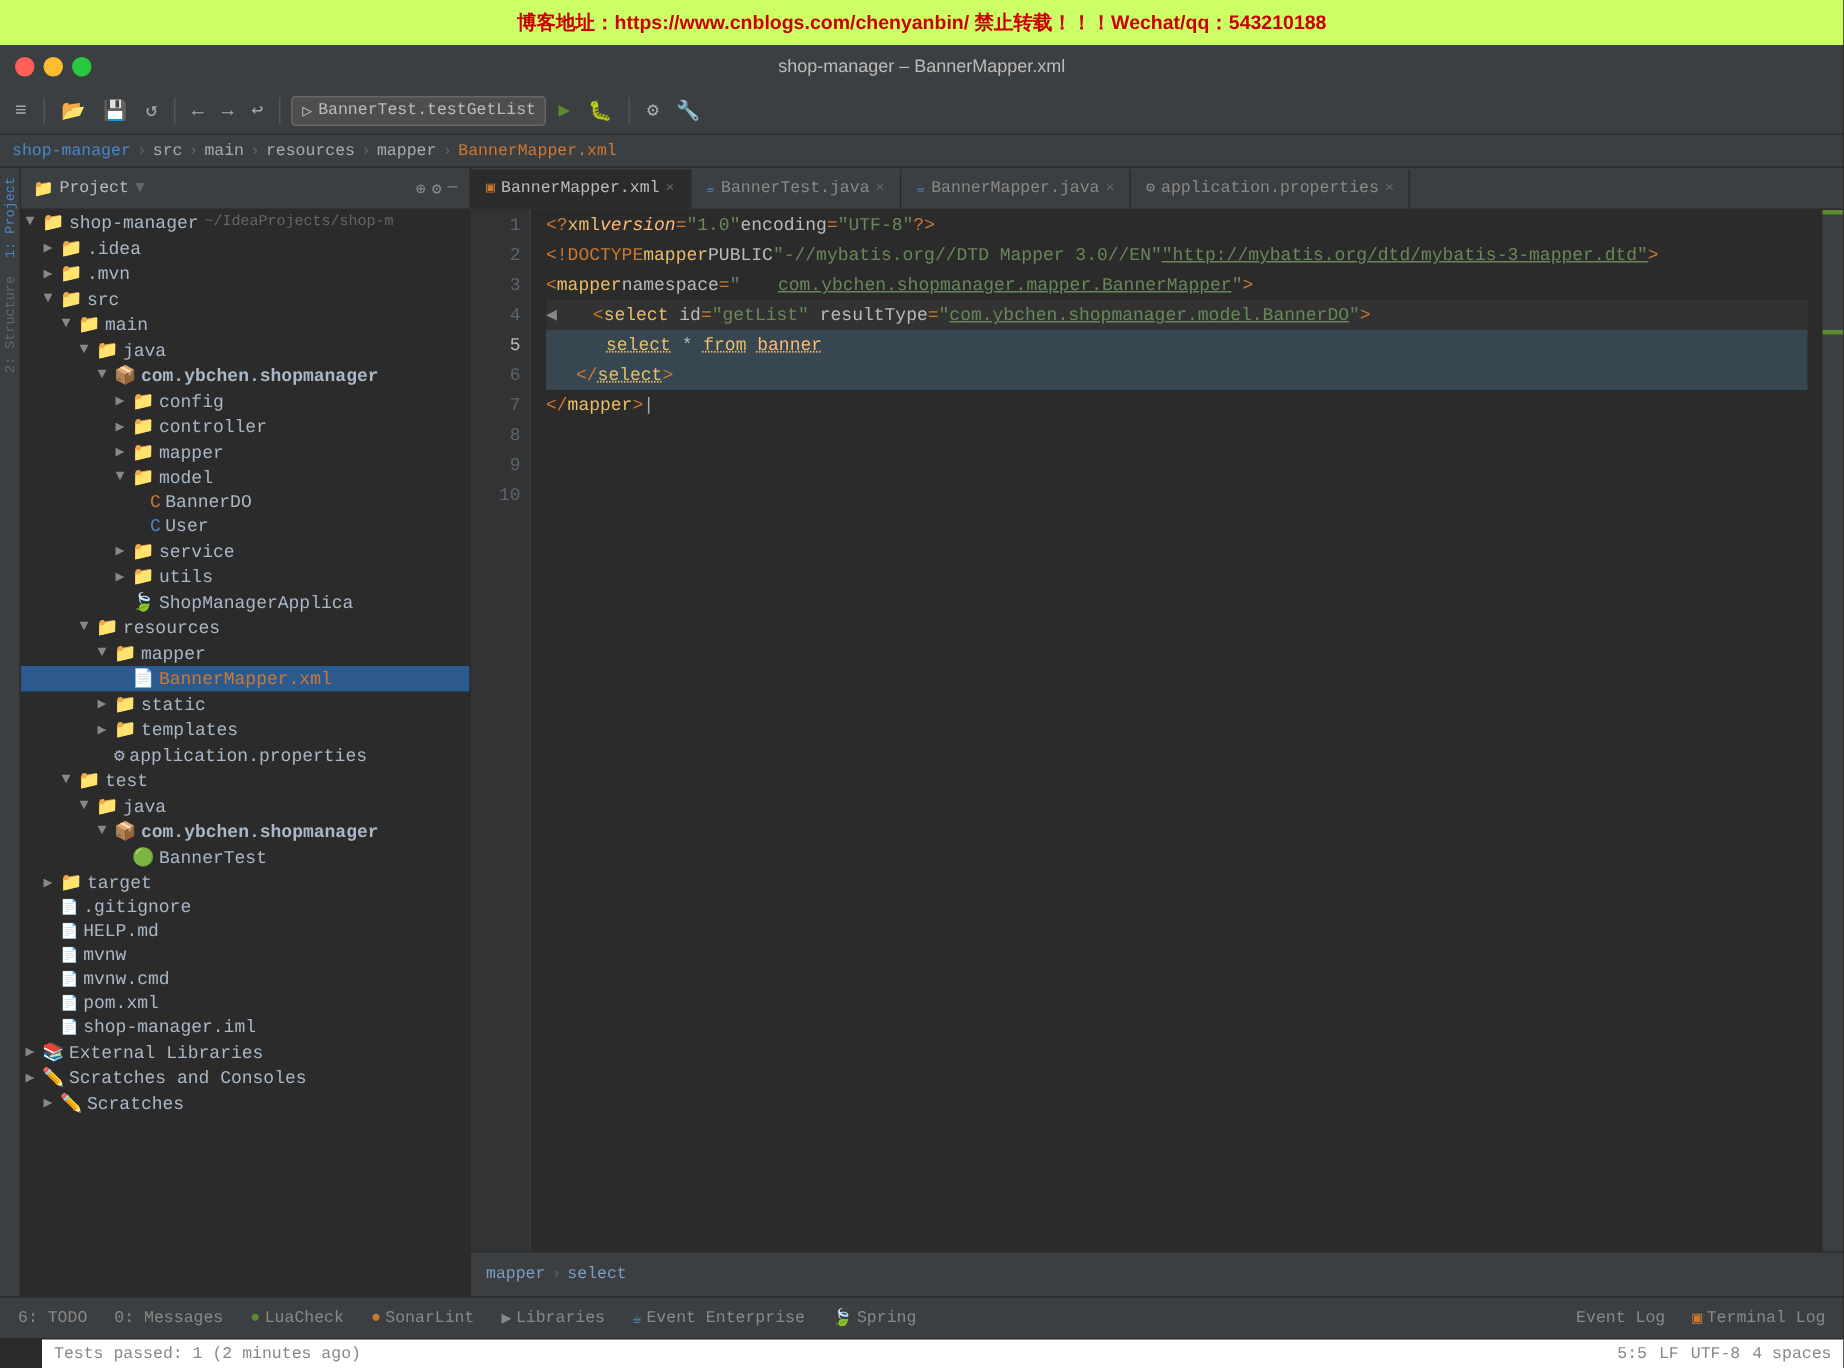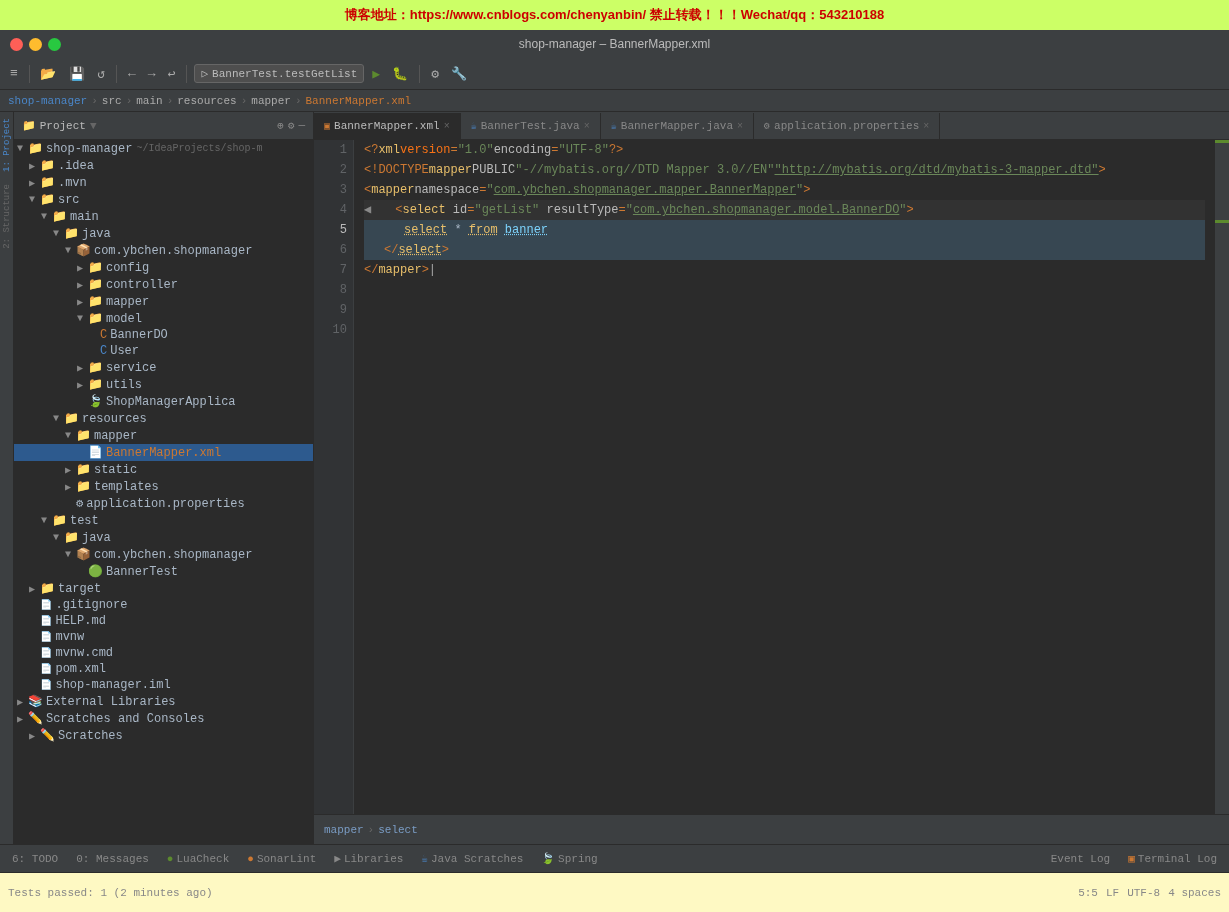--- a/index.html
+++ b/index.html
@@ -99,21 +99,21 @@
       align-items: center;
       padding: 1px 0;
       cursor: pointer;
       white-space: nowrap;
     }
     .tree-item.selected { background: #2d5a8e; }
     .tree-indent { display: inline-block; }
     .tree-arrow { color: #888; margin-right: 2px; font-size: 10px; width: 12px; text-align: center; }
     .tree-icon { margin-right: 3px; font-size: 12px; }
     .tree-label { color: #a9b7c6; }
-    .tree-label.package { color: #a9b7c6; }
+    .tree-label.package { color: #a9b7c6; font-weight: bold; }
     .tree-label.xml { color: #cc7832; }
 
     
     .editor-tabs {
       background: #3c3f41;
       height: 28px;
       display: flex;
       align-items: flex-end;
       border-bottom: 1px solid #2b2b2b;
       overflow: hidden;
@@ -211,29 +211,30 @@
       font-size: 11px;
       color: #888;
       cursor: pointer;
       display: flex;
       align-items: center;
       gap: 3px;
     }
 
     
     .status-bar {
-      height: 40px;
-      background: #fef9c3;
+      height: 20px;
+      background: #ffffff;
       display: flex;
       align-items: center;
       justify-content: space-between;
       padding: 0 8px;
       border-top: 1px solid #2b2b2b;
       font-size: 11px;
       color: #888;
+      margin-left: 28px;
     }
     .status-left { display: flex; align-items: center; gap: 8px; }
     .status-right-bar { display: flex; align-items: center; gap: 8px; text-align: right; }
 
     
     .left-narrow {
       width: 14px;
       background: #3c3f41;
       border-right: 1px solid #2b2b2b;
       display: flex;
@@ -651,39 +652,39 @@
           <div class="line-number">6</div>
           <div class="line-number">7</div>
           <div class="line-number">8</div>
           <div class="line-number">9</div>
           <div class="line-number">10</div>
         </div>
 
         <div class="code-area">
 
           <div class="code-line">
-            <span style="color:#cc7832;">&lt;?</span><span style="color:#e8bf6a;">xml</span> <span style="color:#f97316;">version</span><span style="color:#cc7832;">=</span><span style="color:#6a8759;">"1.0"</span> <span style="color:#bababa;">encoding</span><span style="color:#cc7832;">=</span><span style="color:#6a8759;">"UTF-8"</span><span style="color:#cc7832;">?&gt;</span>
+            <span style="color:#cc7832;">&lt;?</span><span style="color:#e8bf6a;">xml</span> <span style="color:#fdba74;font-style:italic;">version</span><span style="color:#cc7832;">=</span><span style="color:#6a8759;">"1.0"</span> <span style="color:#bababa;">encoding</span><span style="color:#cc7832;">=</span><span style="color:#6a8759;">"UTF-8"</span><span style="color:#cc7832;">?&gt;</span>
           </div>
 
           <div class="code-line">
             <span style="color:#cc7832;">&lt;!</span><span style="color:#cc7832;">DOCTYPE</span> <span style="color:#e8bf6a;">mapper</span> <span style="color:#bababa;">PUBLIC</span> <span style="color:#6a8759;">"-//mybatis.org//DTD Mapper 3.0//EN"</span> <span style="color:#6a8759;text-decoration:underline;">"http://mybatis.org/dtd/mybatis-3-mapper.dtd"</span><span style="color:#cc7832;">&gt;</span>
           </div>
 
 
           <div class="code-line">
-            <span style="color:#cc7832;">&lt;</span><span style="color:#e8bf6a;">mapper</span> <span style="color:#bababa;">namespace</span><span style="color:#cc7832;">=</span><span style="color:#6a8759;">"<span style="text-decoration:underline;color:#6a8759;">com.ybchen.shopmanager.mapper.BannerMapper</span>"</span><span style="color:#cc7832;">&gt;</span>
+            <span style="color:#cc7832;">&lt;</span><span style="color:#e8bf6a;">mapper</span> <span style="color:#bababa;">namespace</span><span style="color:#cc7832;">=</span><span style="color:#6a8759;">"<span style="text-decoration:underline;color:#6a8759;margin-left:25px;">com.ybchen.shopmanager.mapper.BannerMapper</span>"</span><span style="color:#cc7832;">&gt;</span>
           </div>
 
           <div class="code-line current-line">
             <span style="color:#888;margin-right:4px;">◀</span>
             <span style="margin-left:20px;"><span style="color:#cc7832;">&lt;</span><span style="color:#e8bf6a;">select</span> <span style="color:#bababa;">id</span><span style="color:#cc7832;">=</span><span style="color:#6a8759;">"getList"</span> <span style="color:#bababa;">resultType</span><span style="color:#cc7832;">=</span><span style="color:#6a8759;">"<span style="text-decoration:underline;">com.ybchen.shopmanager.model.BannerDO</span>"</span><span style="color:#cc7832;">&gt;</span></span>
           </div>
 
           <div class="code-line highlighted">
-            <span style="margin-left:40px;"><span style="color:#e8bf6a;text-decoration:underline dotted;">select</span> <span style="color:#a9b7c6;">*</span> <span style="color:#e8bf6a;text-decoration:underline dotted;">from</span> <span style="color:#7dd3fc;text-decoration:underline dotted;">banner</span></span>
+            <span style="margin-left:40px;"><span style="color:#e8bf6a;text-decoration:underline dotted;">select</span> <span style="color:#a9b7c6;">*</span> <span style="color:#e8bf6a;text-decoration:underline dotted;">from</span> <span style="color:#fdba74;text-decoration:underline dotted;">banner</span></span>
           </div>
 
           <div class="code-line highlighted">
             <span style="margin-left:20px;"><span style="color:#cc7832;">&lt;/</span><span style="color:#e8bf6a;text-decoration:underline dotted;">select</span><span style="color:#cc7832;">&gt;</span></span>
           </div>
 
           <div class="code-line">
             <span style="color:#cc7832;">&lt;/</span><span style="color:#e8bf6a;">mapper</span><span style="color:#cc7832;">&gt;</span><span style="color:#aaa; animation: blink 1s step-end infinite;">|</span>
           </div>
 
@@ -722,21 +723,21 @@
     <div class="bottom-tab">
       <span style="color:#cc7832;">●</span>
       <span>SonarLint</span>
     </div>
     <div class="bottom-tab">
       <span style="color:#888;">▶</span>
       <span>Libraries</span>
     </div>
     <div class="bottom-tab">
       <span style="color:#4a86c8;">☕</span>
-      <span>Java Scratches</span>
+      <span>Event Enterprise</span>
     </div>
     <div class="bottom-tab">
       <span style="color:#5c8a2e;">🍃</span>
       <span>Spring</span>
     </div>
     <div style="flex:1;"></div>
     <div class="bottom-tab">
       <span>Event Log</span>
     </div>
     <div class="bottom-tab">

